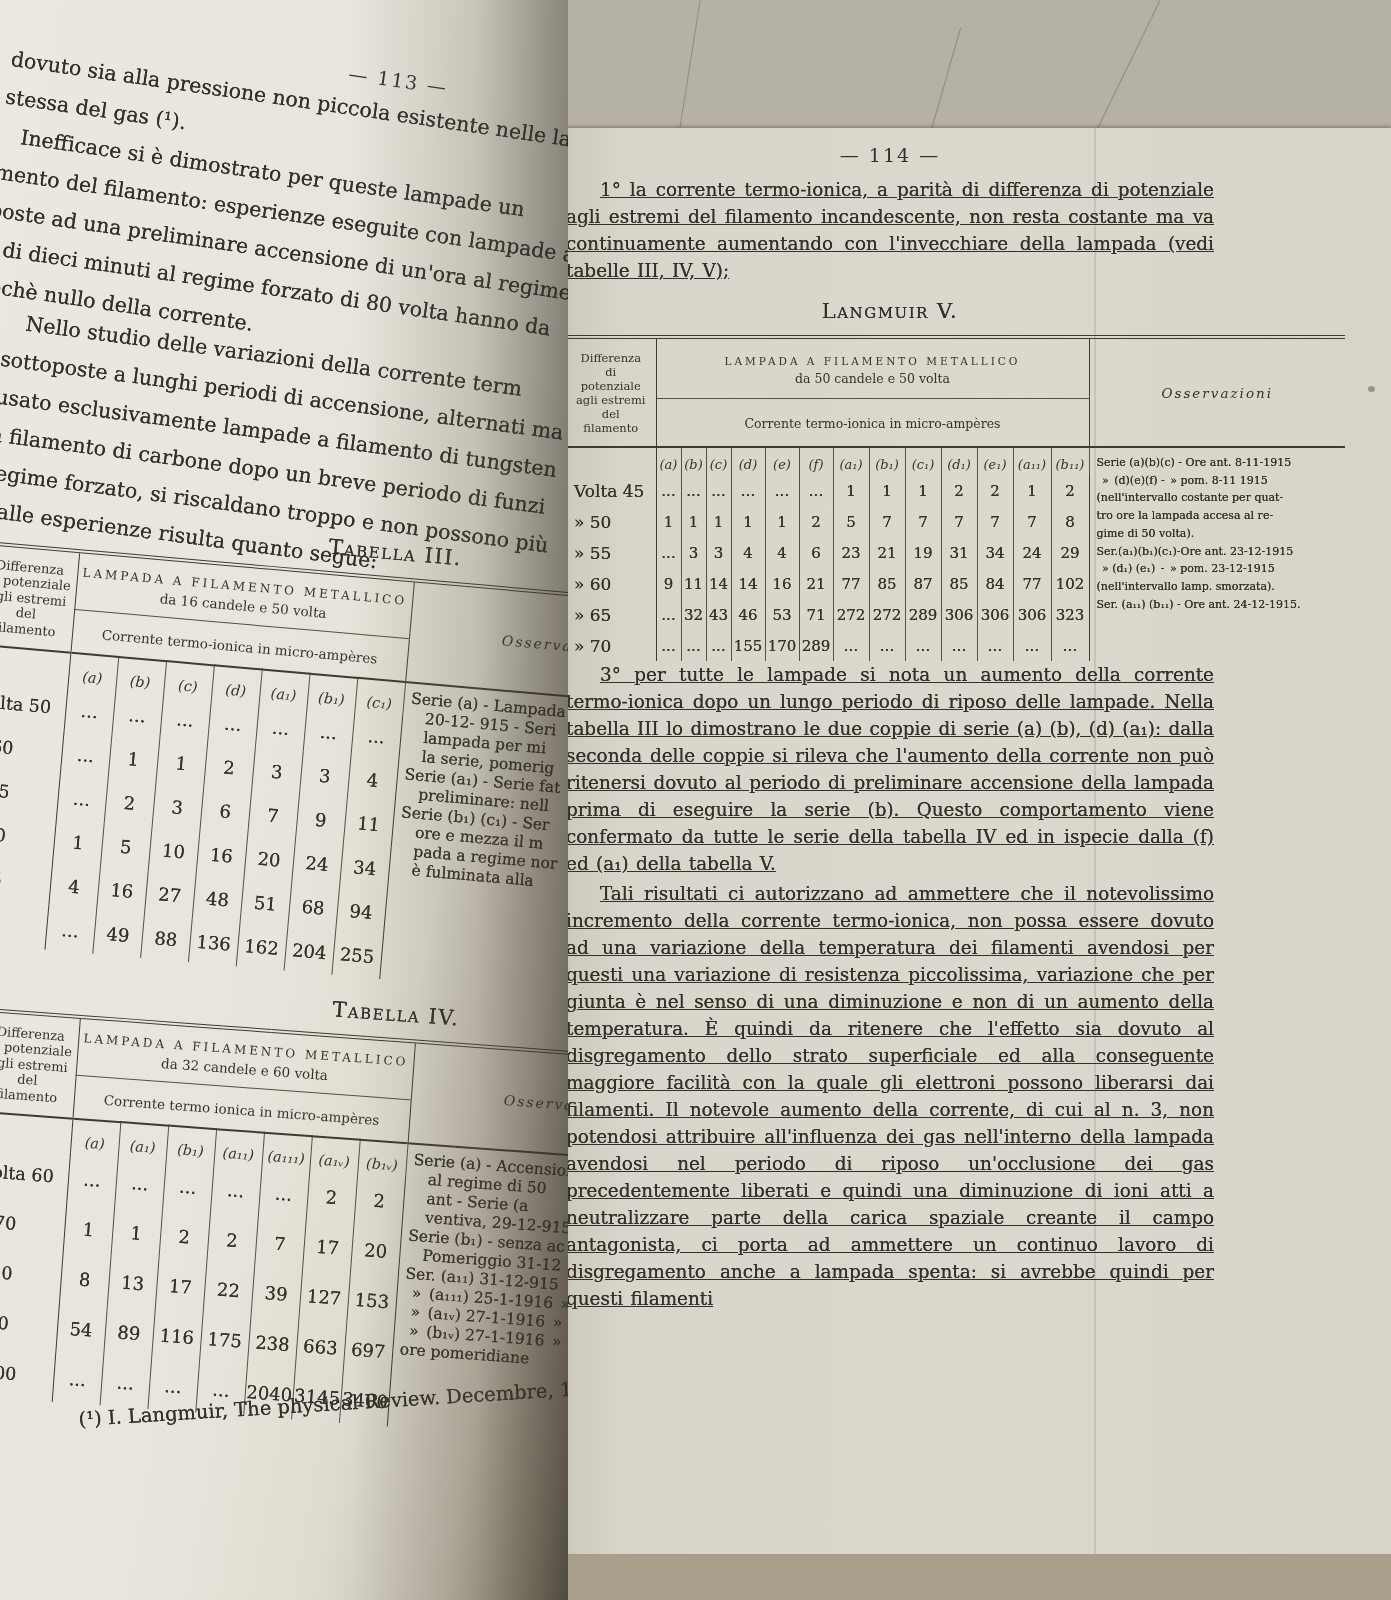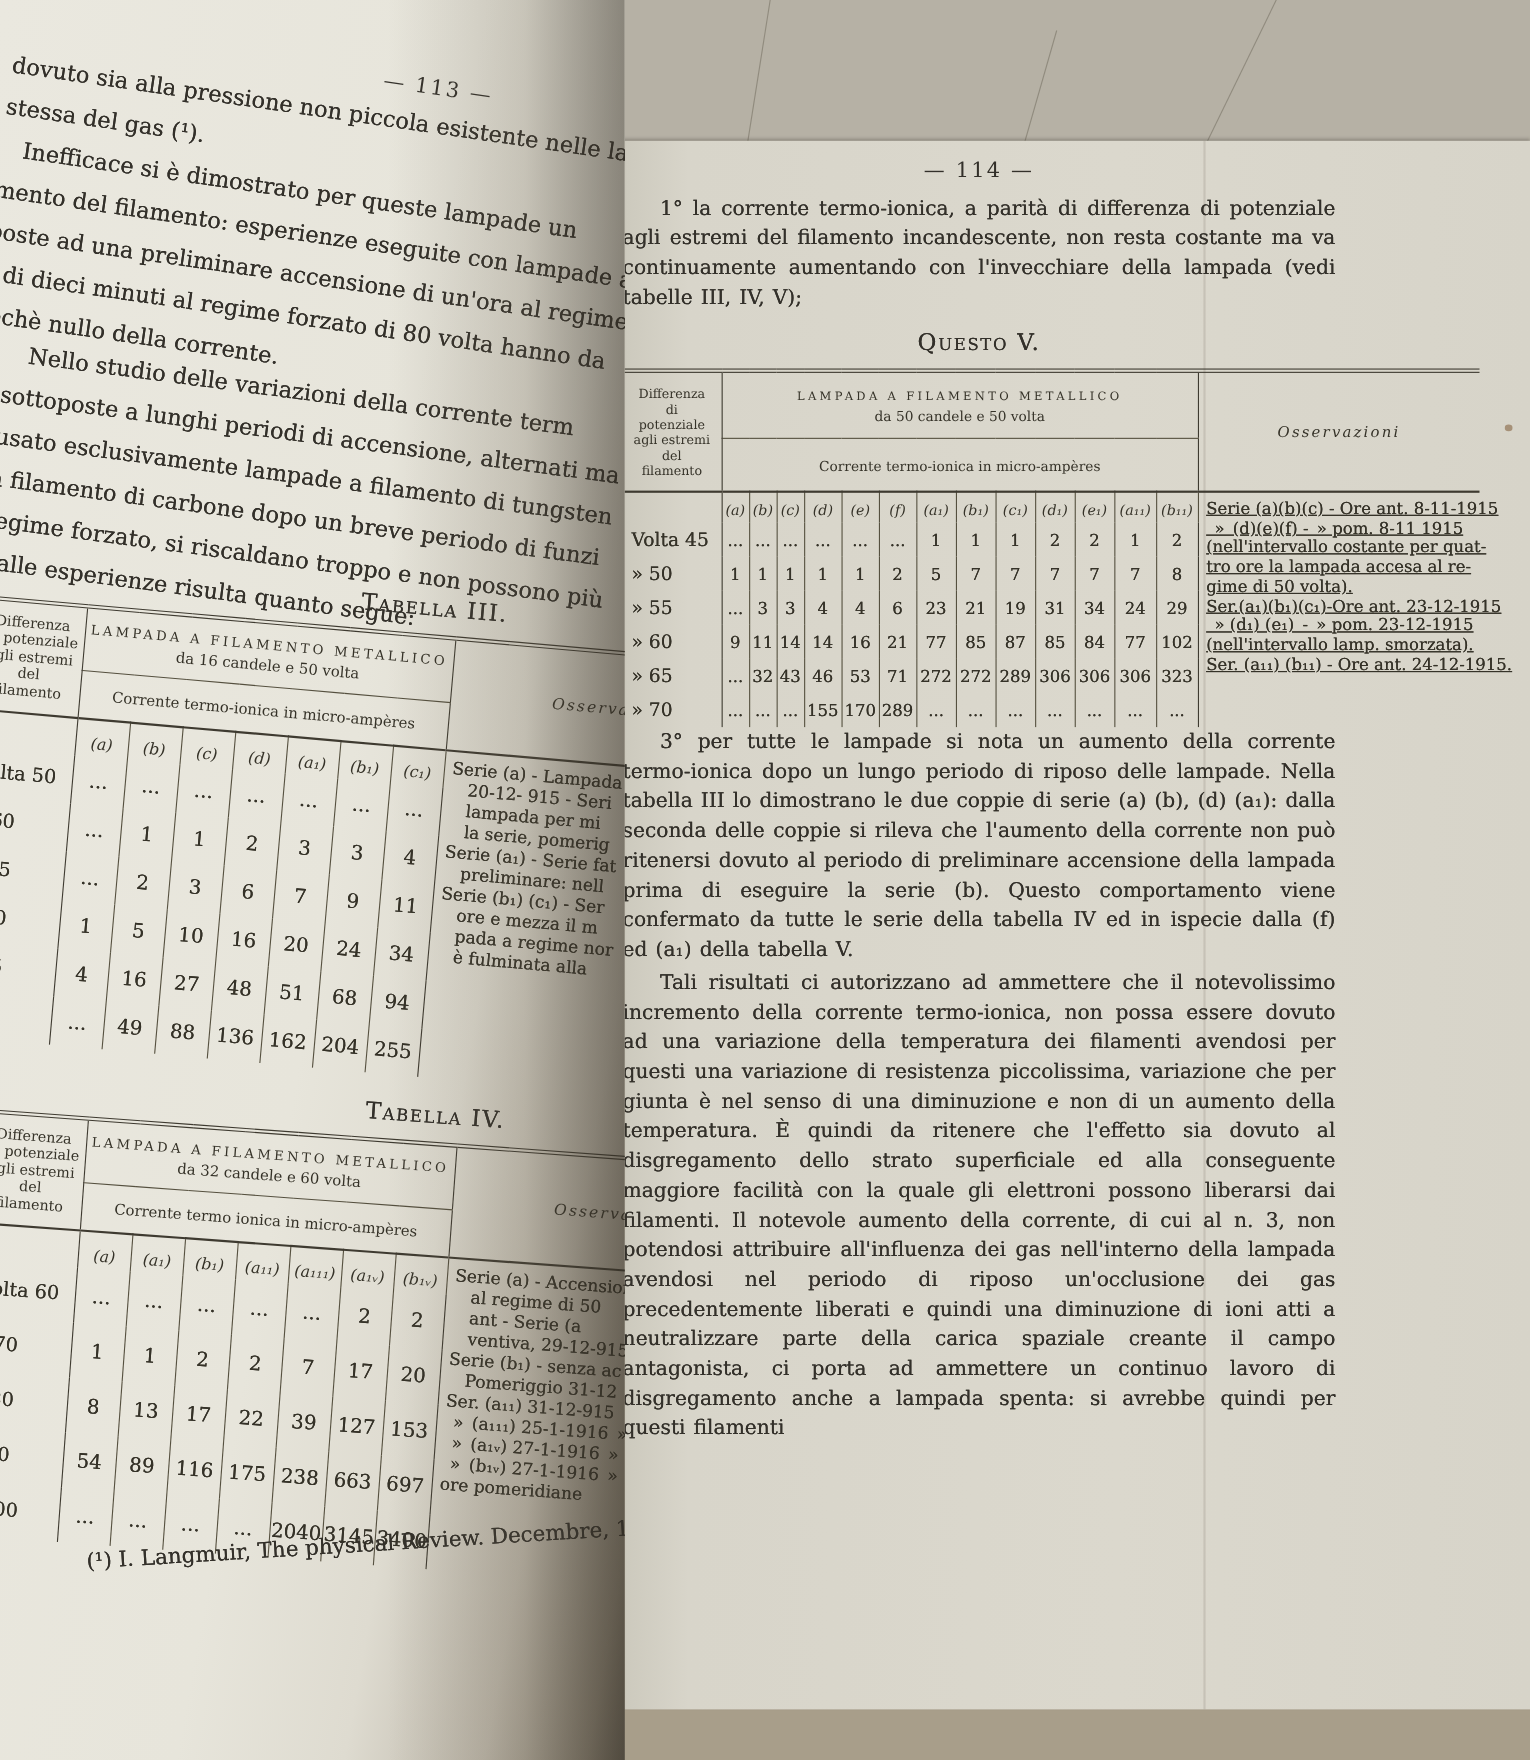--- a/index.html
+++ b/index.html
@@ -14,21 +14,21 @@
 
   
   .page-right{position:absolute;left:556px;top:128px;width:835px;height:1426px;z-index:2;overflow:hidden;
     background:linear-gradient(to right,#b3aea1 0px,#cdcabe 14px,#d8d5ca 70px,#dbd8cd 55%,#d7d4c9 100%);
     box-shadow:0 -2px 3px rgba(60,55,45,.35);}
   .crease{position:absolute;left:538px;top:0;width:2px;height:100%;background:rgba(110,102,86,.18);}
   .fleck{position:absolute;left:812px;top:258px;width:7px;height:6px;border-radius:50%;background:rgba(125,90,52,.55);}
   .rp{position:absolute;left:10px;top:8px;width:790px;}
   .pagenum{font-size:19px;letter-spacing:2px;text-align:center;width:648px;margin:8px 0 10px;}
   .rp p{width:648px;font-size:18.4px;line-height:27px;text-align:justify;text-indent:34px;
-    margin:0 0 3px;word-spacing:1.5px;text-shadow:0 0 .4px currentColor;}
+    margin:0 0 3px;word-spacing:1.5px;text-shadow:0 0 .4px currentColor;text-decoration:underline;}
   .tabtitle{font-variant:small-caps;font-size:21px;letter-spacing:1.5px;text-align:center;text-shadow:0 0 .4px currentColor;}
   .t5title{width:648px;margin:15px 0 12px;}
   .after-table{margin-top:26px !important;}
 
   
   .ptable{border-collapse:collapse;table-layout:fixed;color:#353228;}
   .hr1 td{border-top:4px double #3e3a30;}
   .stub{white-space:pre-line;text-align:center;vertical-align:middle;border-right:1.5px solid #3e3a30;}
   .group{text-align:center;border-bottom:1px solid #55503f;}
   .g1{text-transform:uppercase;letter-spacing:3px;}
@@ -48,21 +48,21 @@
   .t5 .group{padding:16px 0 12px;}
   .t5 .g1{font-size:10.5px;}
   .t5 .g2{font-size:12.5px;margin-top:4px;}
   .t5 .current{font-size:12.5px;padding:17px 0 15px;}
   .t5 .obshead{font-size:13.5px;}
   .t5 .letters{height:28px;}
   .t5 .colhead{font-size:13px;}
   .t5 .drow{height:31px;}
   .t5 .val{font-size:15px;}
   .t5 .volt{font-size:17px;}
-  .t5 .obs-line{font-size:15px;line-height:17.7px;text-decoration:underline;}
+  .t5 .obs-line{font-size:11px;line-height:17.7px;}
 
   
   .lt{width:731px;}
   .lt .c-volt{width:95px}.lt .c-n{width:48px}.lt .c-obs{width:300px}
   .lt .stub{font-size:13px;line-height:15.5px;}
   .lt .group{padding:12px 0 10px;}
   .lt .g1{font-size:12px;}
   .lt .g2{font-size:13.5px;margin-top:4px;}
   .lt .current{font-size:13.5px;padding:14px 0 12px;}
   .lt .obshead{font-size:14px;}
@@ -98,21 +98,21 @@
   <div class="scratch s2"></div>
   <div class="scratch s3"></div>
   <div class="bottom-strip"></div>
 
   <div class="page-right">
     <div class="crease"></div>
     <div class="fleck"></div>
     <div class="rp">
       <div class="pagenum">— 114 —</div>
       <p>1° la corrente termo-ionica, a parità di differenza di potenziale agli estremi del filamento incandescente, non resta costante ma va continuamente aumentando con l'invecchiare della lampada (vedi tabelle III, IV, V);</p>
-      <div class="tabtitle t5title">Questo V.</div>
+      <div class="tabtitle t5title">Langmuir V.</div>
 
       <table class="ptable t5">
         <colgroup>
           <col class="c-volt">
             <col class="c-n1">
             <col class="c-n1">
             <col class="c-n1">
           <col class="c-n2">
             <col class="c-n2">
             <col class="c-n2">

